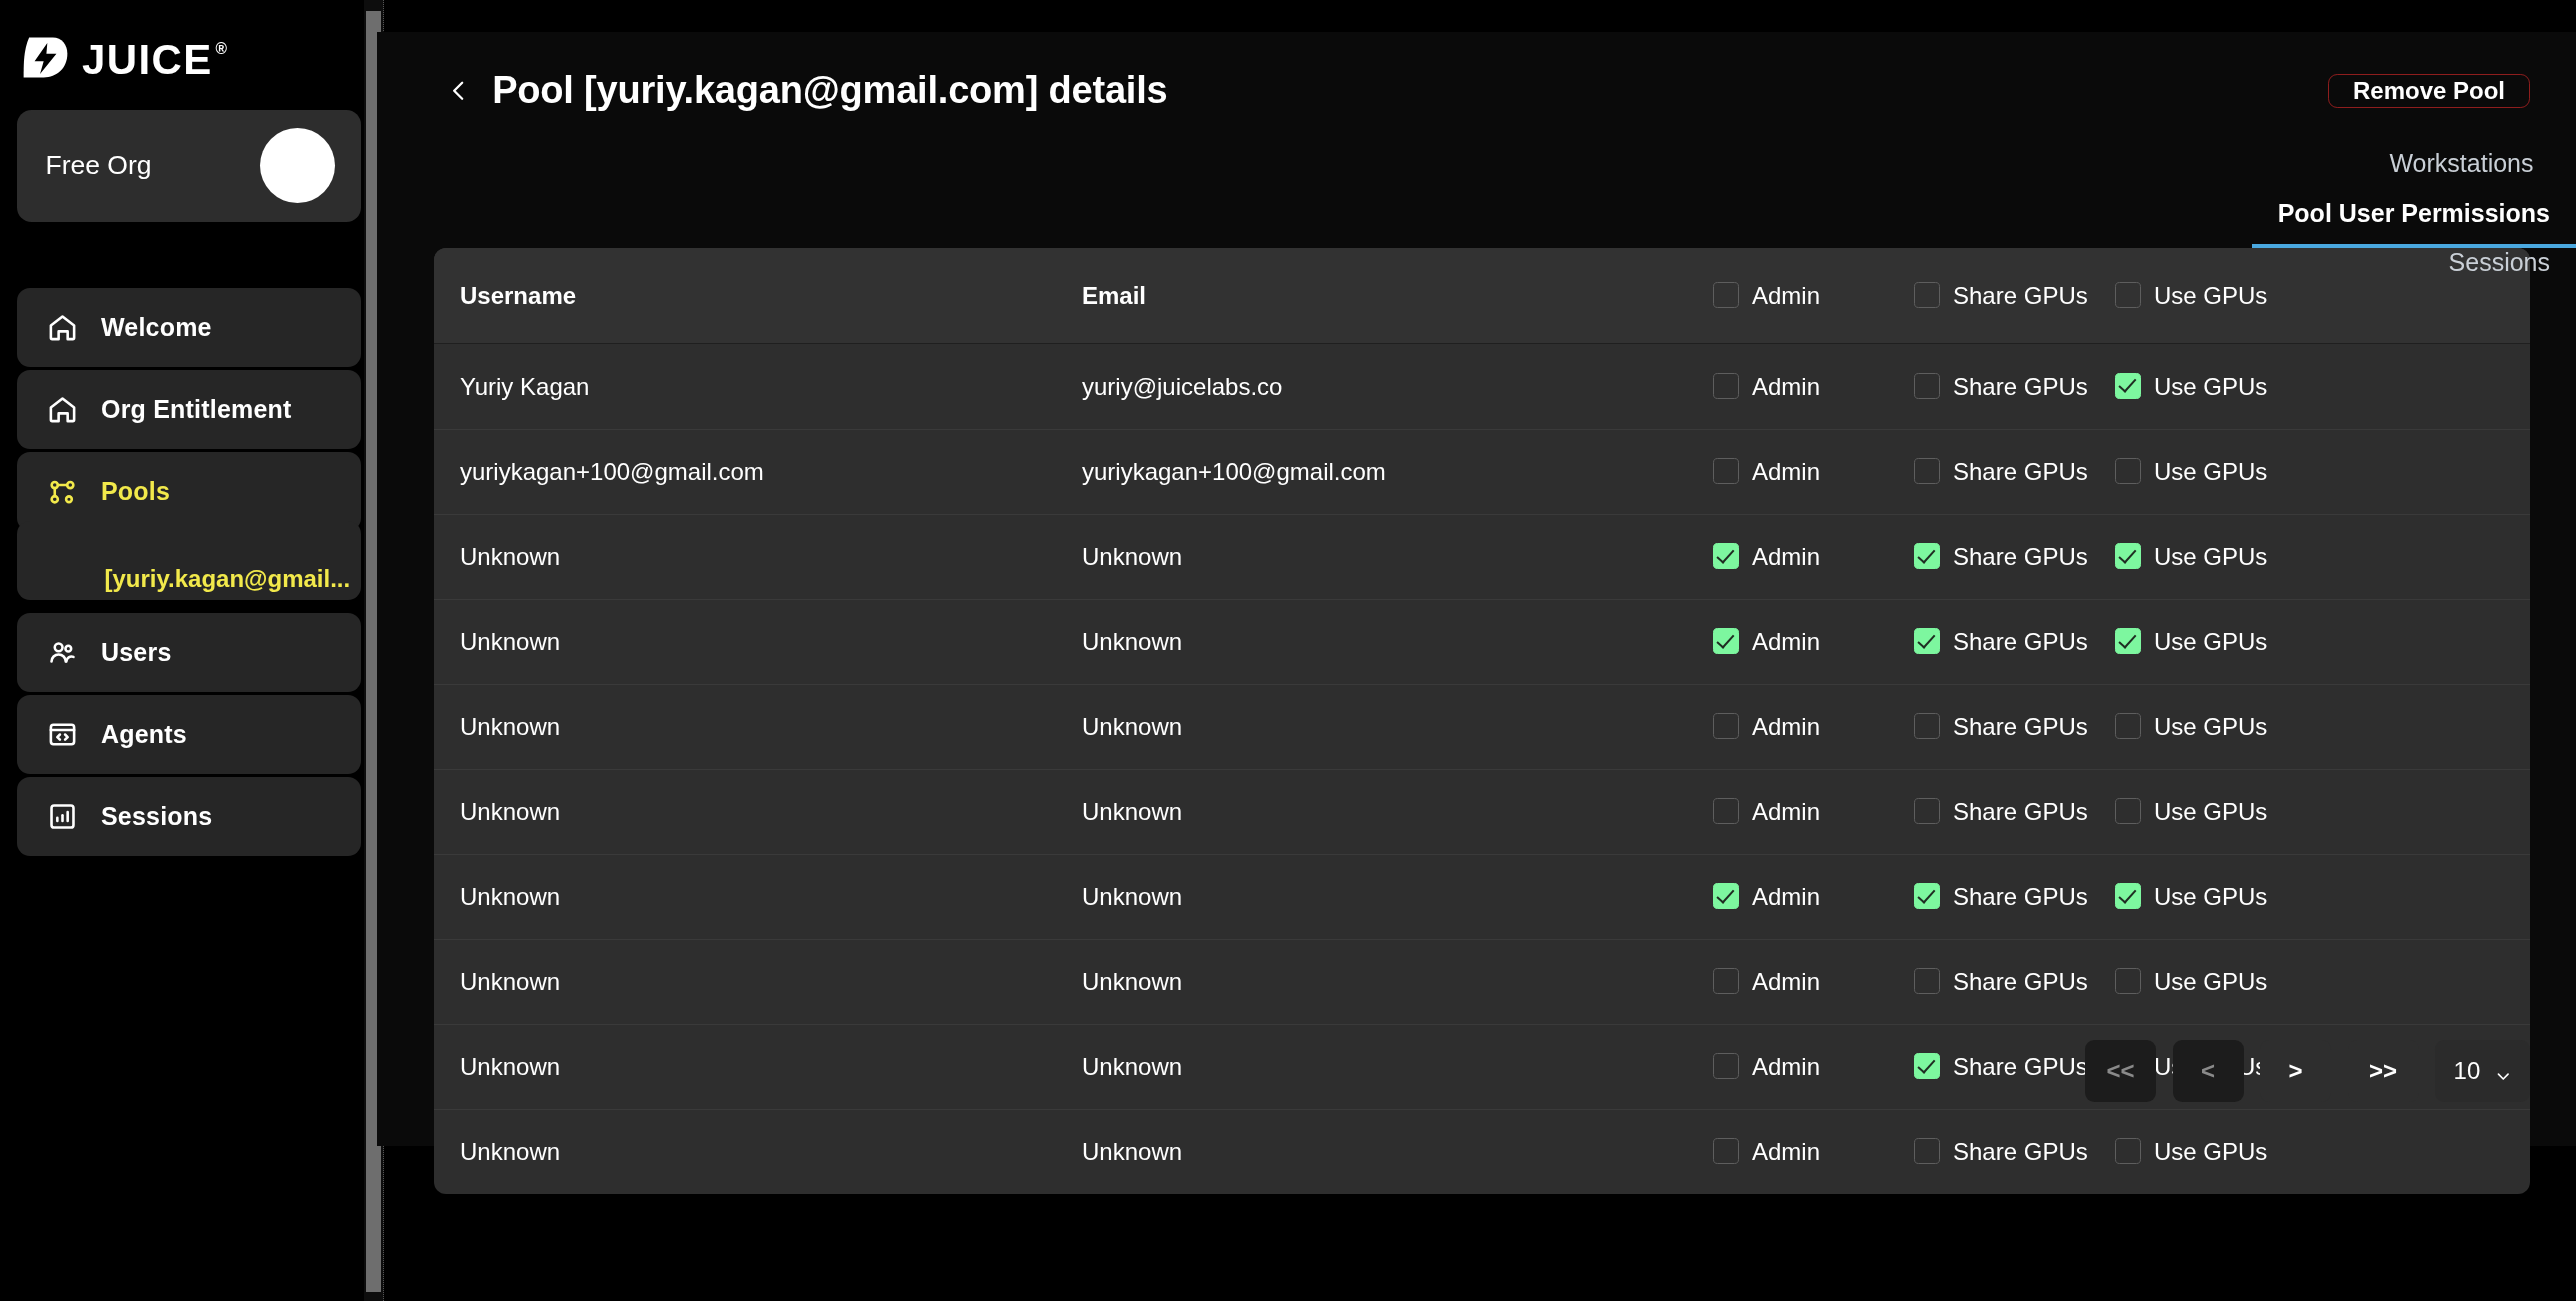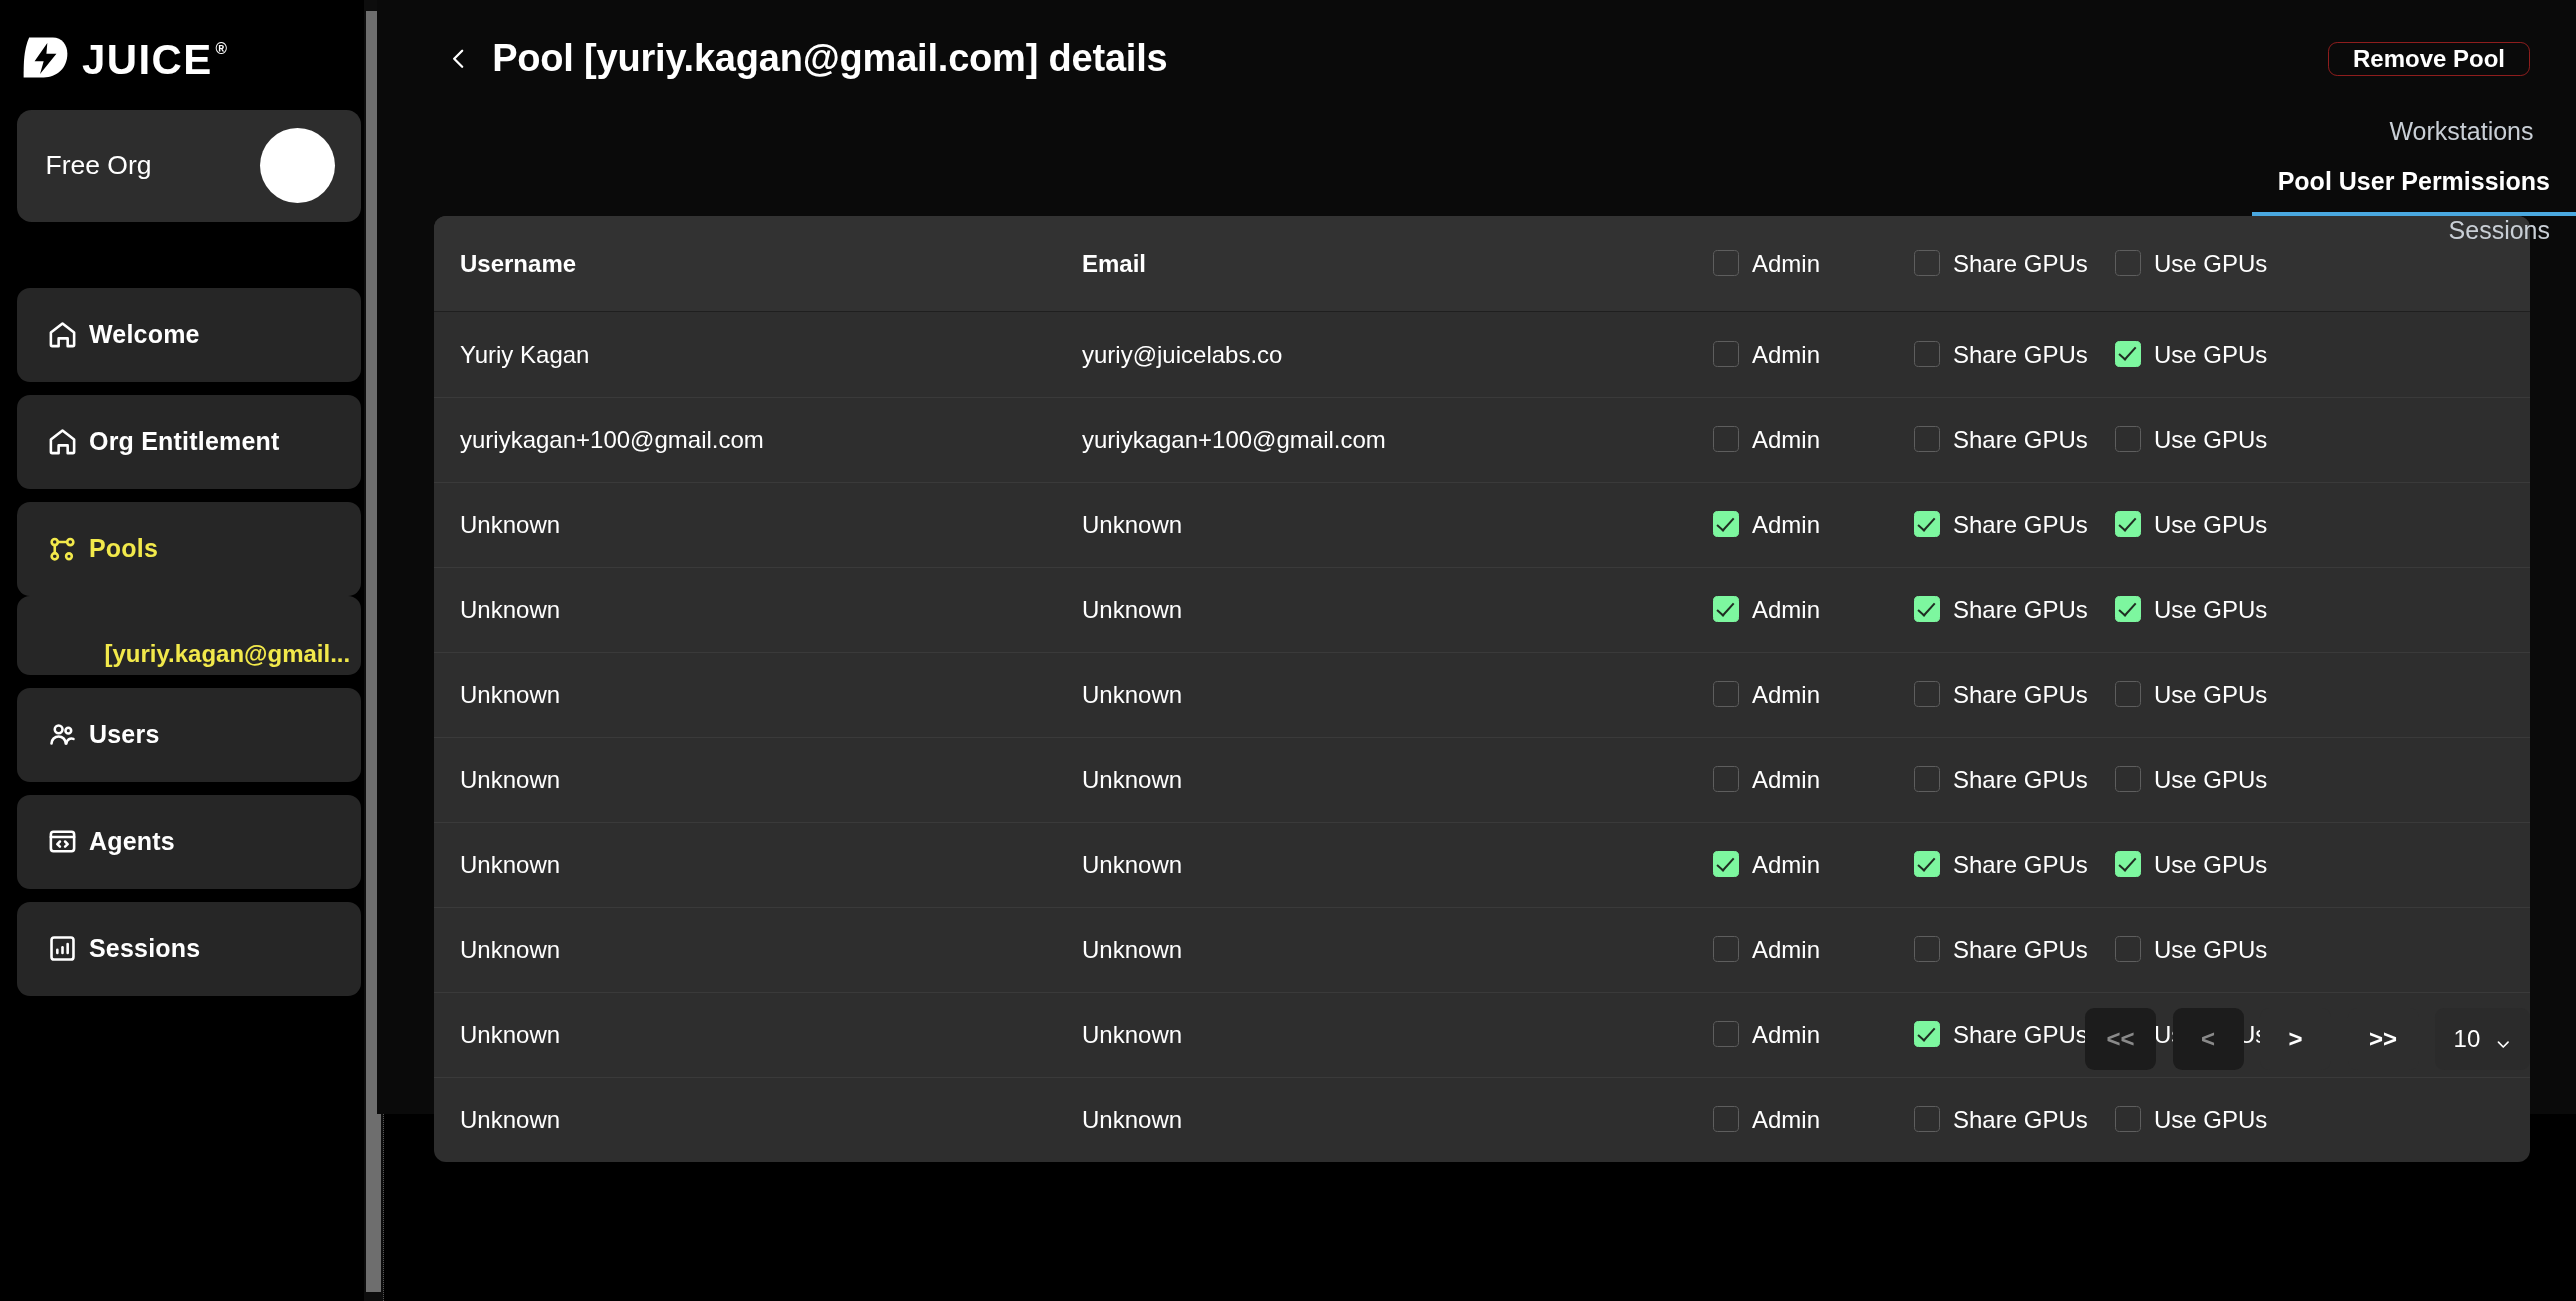--- a/index.html
+++ b/index.html
@@ -63,26 +63,26 @@
   .org-avatar {
     width: 75px; height: 75px; border-radius: 50%;
     background: #ffffff; flex: 0 0 75px;
   }
 
   .nav { margin-top: 66px; padding: 0 16.5px; }
 
   .nav-item {
     display: flex;
     align-items: center;
-    gap: 8px;
-    height: 94px;
+    gap: 20px;
+    height: 79px;
     background: #262626;
     border-radius: 13px;
     padding-left: 27.5px;
-    margin-bottom: 13px;
+    margin-bottom: 3px;
     cursor: pointer;
   }
   .nav-item .nav-icon { width: 37px; height: 37px; flex: 0 0 37px; display: flex; align-items: center; justify-content: center; }
   .nav-label { color: #ffffff; font-size: 25px; font-weight: 700; letter-spacing: 0.2px; }
   .nav-item.active .nav-label { color: #f2e94b; }
 
   .nav-sub {
     height: 79px;
     background: #262626;
     border-radius: 13px;
@@ -123,20 +123,21 @@
     border-radius: 0;
   }
 
   
   .main {
     flex: 1;
     height: 1114px;
     background: #0a0a0a;
     position: relative;
     padding-left: 57px;
+    margin-top: 32px;
   }
 
   .topbar {
     display: flex;
     align-items: center;
     height: 117px;
     padding-right: 46px;
   }
   .back-btn {
     width: 49px; height: 55px;

